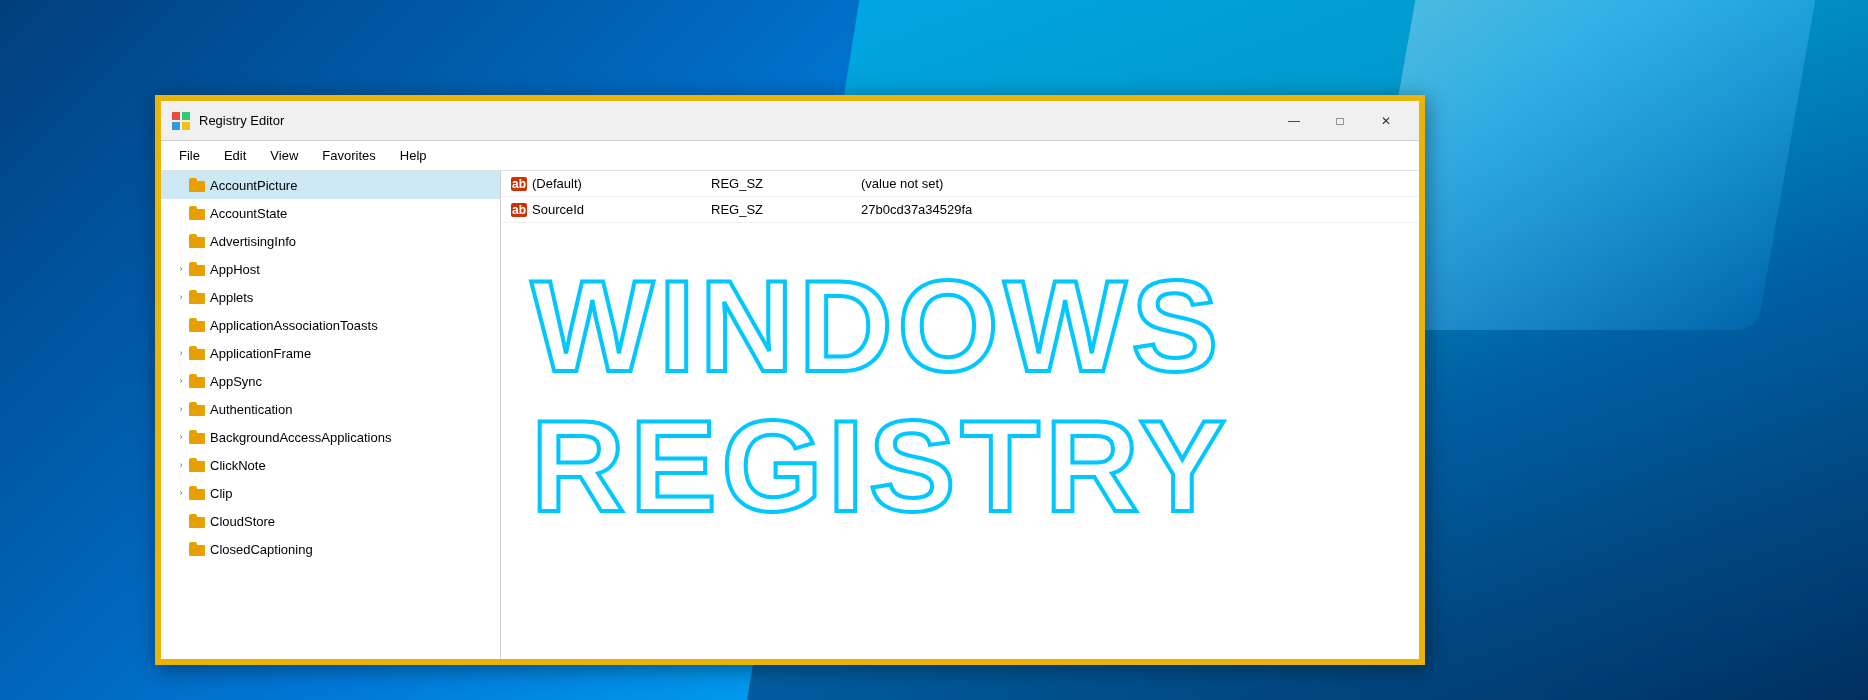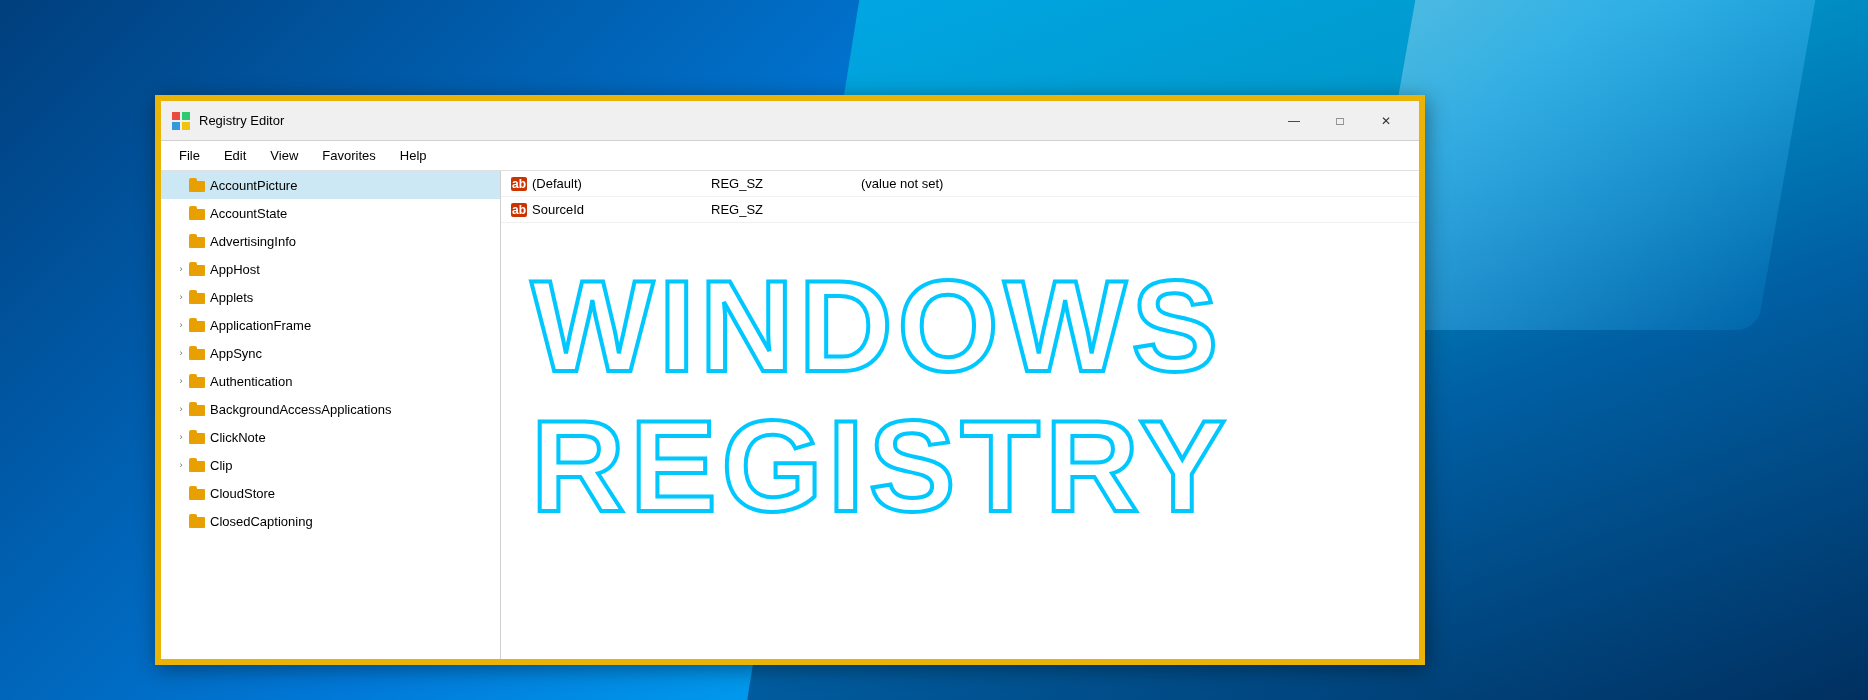--- a/index.html
+++ b/index.html
@@ -368,20 +368,25 @@
         <div class="expand-arrow">›</div>
         <div class="folder-icon"></div>
         <span>AppHost</span>
       </div>
       <div class="tree-item">
         <div class="expand-arrow">›</div>
         <div class="folder-icon"></div>
         <span>Applets</span>
       </div>
       <div class="tree-item">
+        <div class="expand-arrow"></div>
+        <div class="folder-icon"></div>
+        <span>ApplicationAssociationToasts</span>
+      </div>
+      <div class="tree-item">
         <div class="expand-arrow">›</div>
         <div class="folder-icon"></div>
         <span>ApplicationFrame</span>
       </div>
       <div class="tree-item">
         <div class="expand-arrow">›</div>
         <div class="folder-icon"></div>
         <span>AppSync</span>
       </div>
       <div class="tree-item">
@@ -427,20 +432,21 @@
         <div class="data-cell col-type">REG_SZ</div>
         <div class="data-cell col-data">(value not set)</div>
       </div>
 
       <div class="data-row">
         <div class="data-cell col-name">
           <div class="reg-icon">ab</div>
           <span>SourceId</span>
         </div>
         <div class="data-cell col-type">REG_SZ</div>
+        <div class="data-cell col-data">27b0cd37a34529fa</div>
       </div>
 
       <div class="overlay-text">
         <div class="big-text-windows">WINDOWS</div>
         <div class="big-text-registry">REGISTRY</div>
       </div>
     </div>
 
   </div>
 </div>

